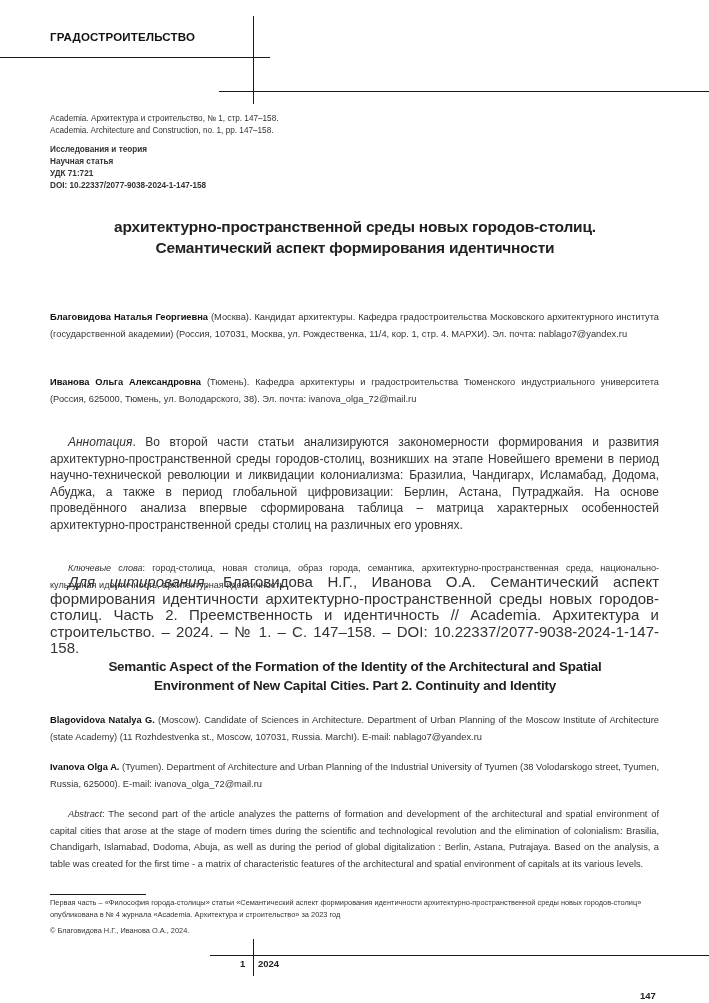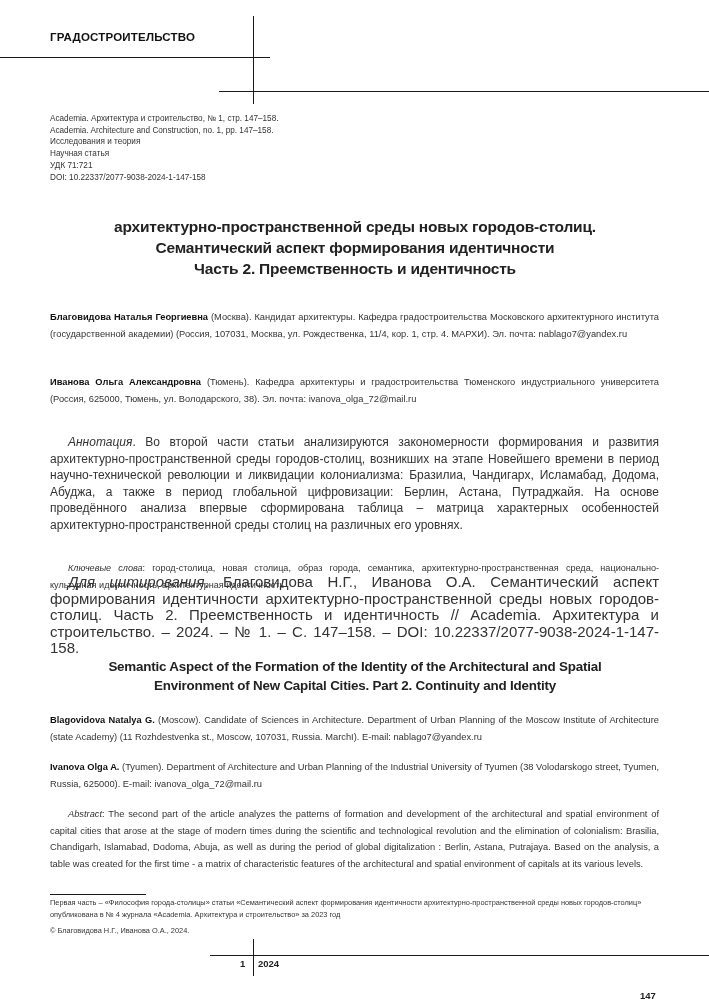--- a/index.html
+++ b/index.html
@@ -23,31 +23,30 @@
 <div class="line" style="left:0px; top:57px; width:270px; height:1px;"></div>
 <div class="line" style="left:219px; top:91px; width:490px; height:1px;"></div>
 
 <div class="hdr-section">ГРАДОСТРОИТЕЛЬСТВО</div>
 
 <div class="meta" style="top:113px;">
   <div>Academia. Архитектура и строительство, № 1, стр. 147–158.</div>
   <div>Academia. Architecture and Construction, no. 1, pp. 147–158.</div>
 </div>
 
-<div class="meta" style="top:136px;">
+<div class="meta" style="top:144px;font-weight:bold;">
   <div>Исследования и теория</div>
   <div>Научная статья</div>
   <div>УДК 71:721</div>
   <div>DOI: 10.22337/2077-9038-2024-1-147-158</div>
 </div>
 
 <div class="title-ru">
   <div>архитектурно-пространственной среды новых городов-столиц.</div>
   <div>Семантический аспект формирования идентичности</div>
-  <div>Часть 2. Преемственность и идентичность</div>
 </div>
 
 <div class="para" style="top:309px;">
   <b>Благовидова Наталья Георгиевна</b><span> (Москва). Кандидат архитектуры. Кафедра градостроительства Московского архитектурного института (государственной академии) (Россия, 107031, Москва, ул. Рождественка, 11/4, кор. 1, стр. 4. МАРХИ). Эл. почта: nablago7@yandex.ru</span>
 </div>
 
 <div class="para" style="top:374px;">
   <b>Иванова Ольга Александровна</b><span> (Тюмень). Кафедра архитектуры и градостроительства Тюменского индустриального университета (Россия, 625000, Тюмень, ул. Володарского, 38). Эл. почта: ivanova_olga_72@mail.ru</span>
 </div>
 

